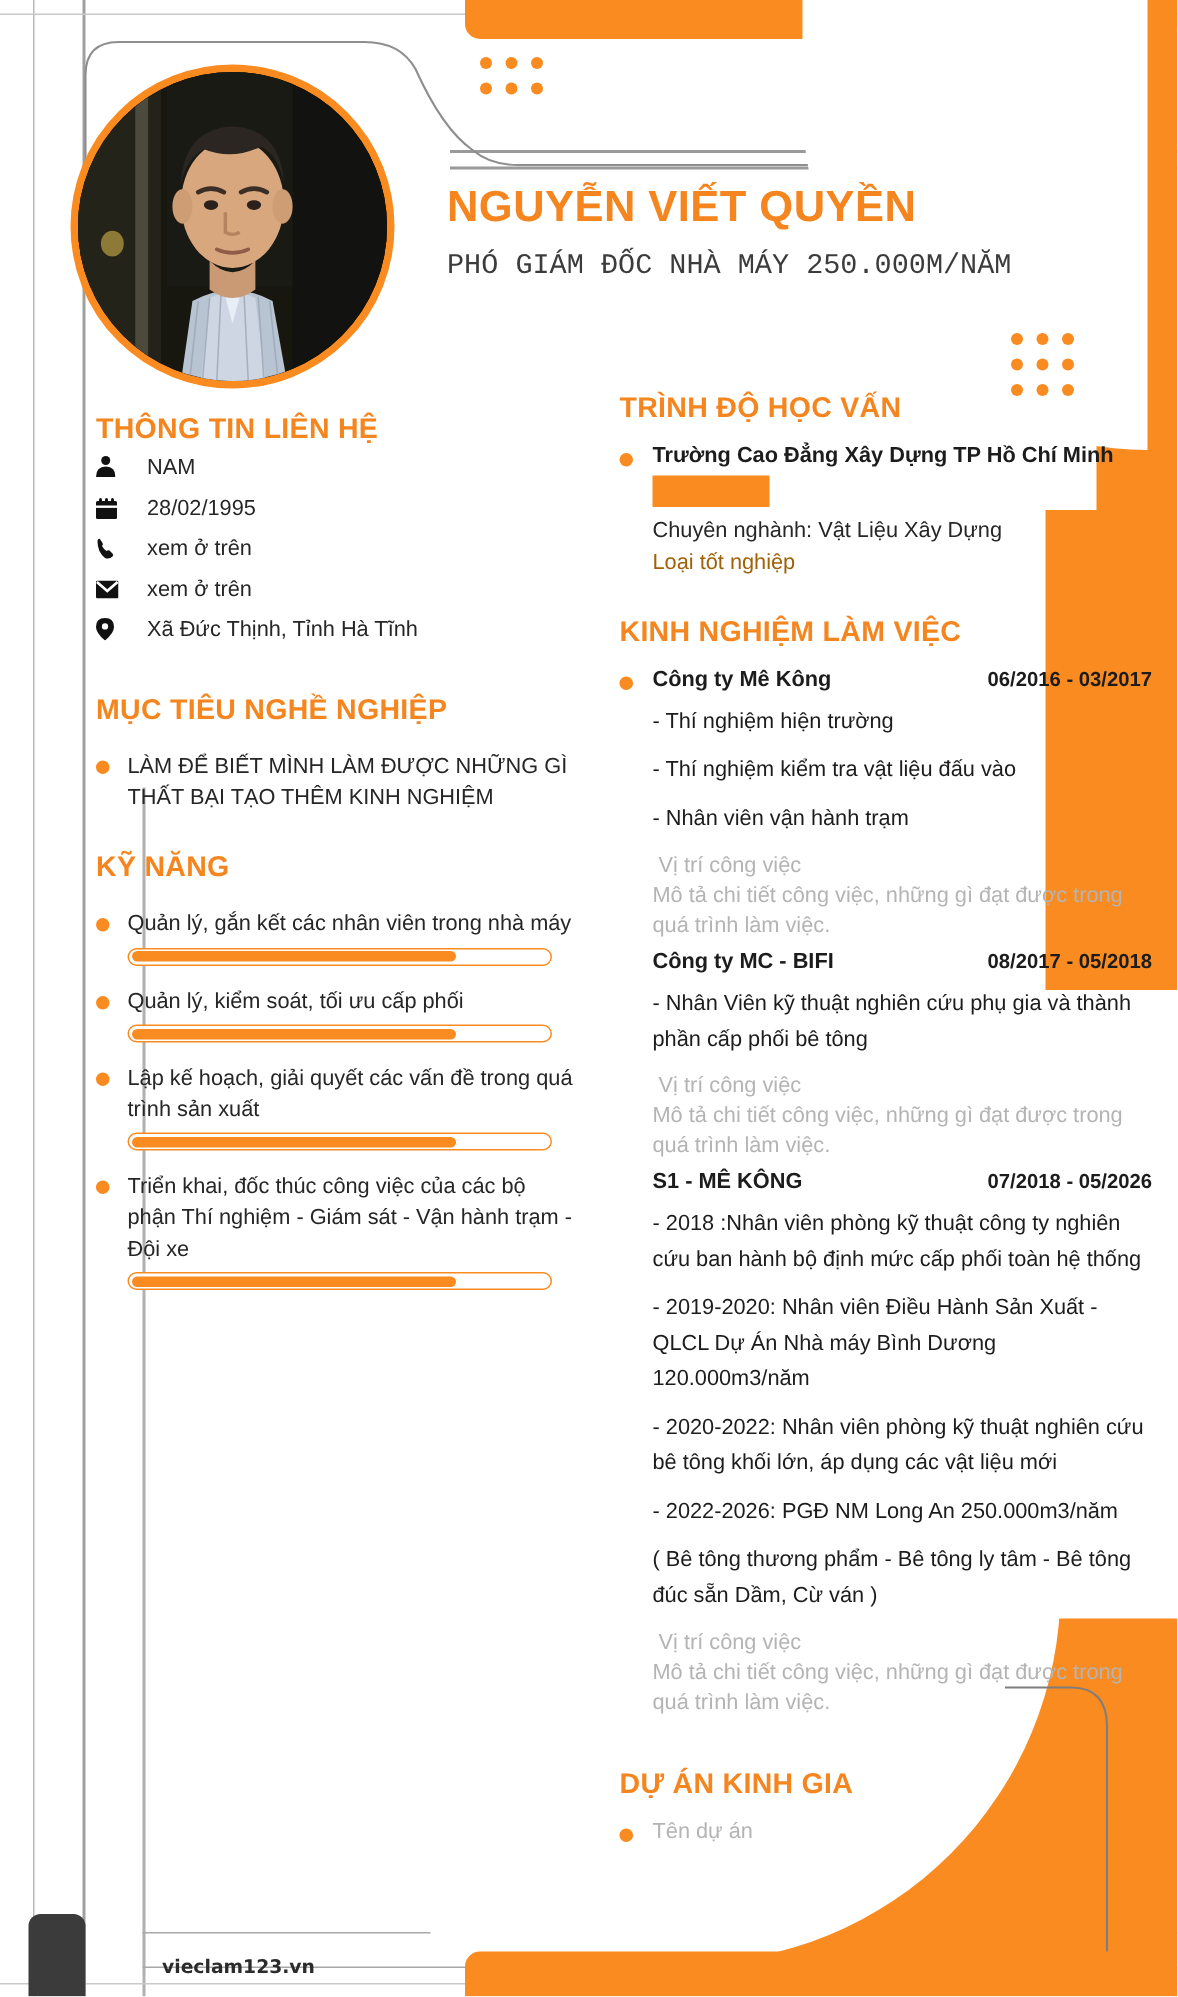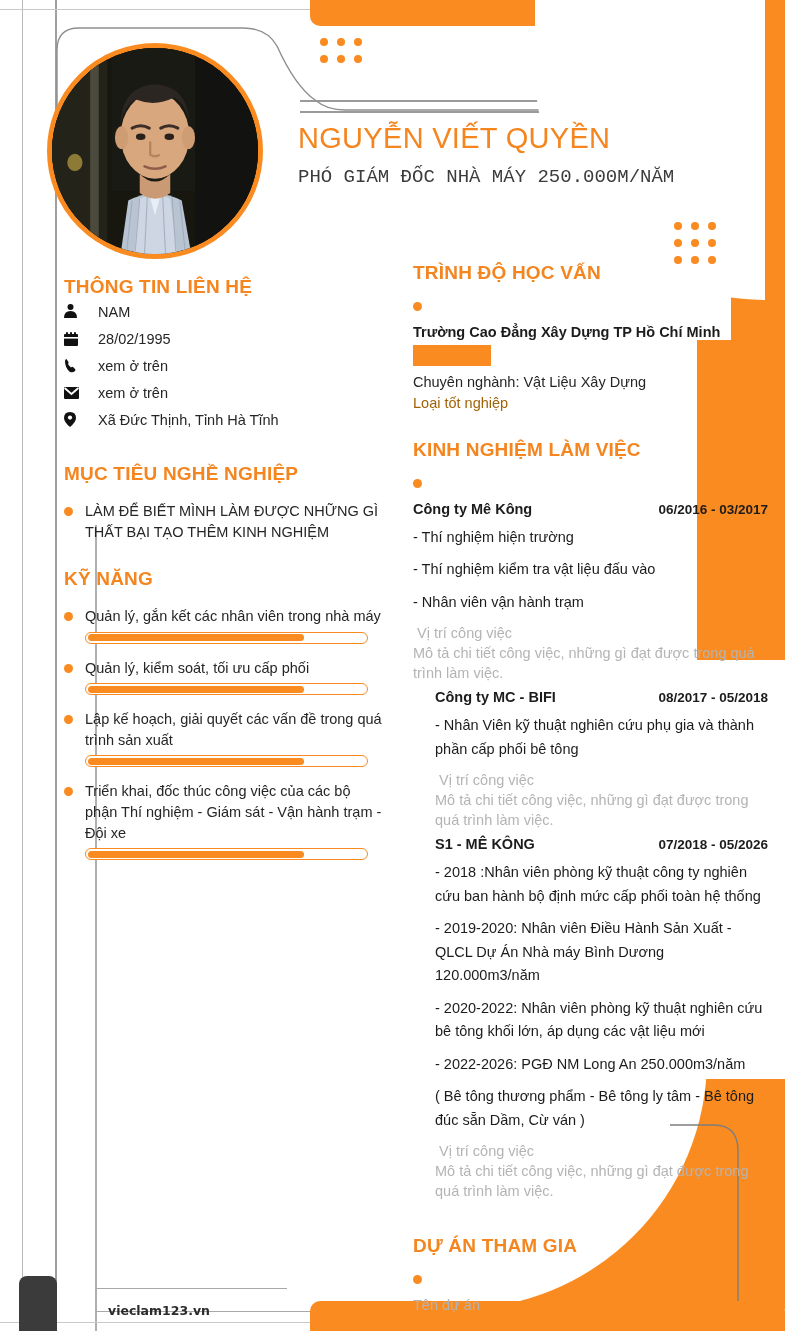--- a/index.html
+++ b/index.html
@@ -83,21 +83,21 @@
   }
   .photo {
     position: absolute; left: 0; top: -17px; width: 216px; height: 216px;
     border-radius: 50%; border: 5px solid #f98b21; overflow: hidden; background: #1b1b18;
   }
   .photo svg { display: block; width: 100%; height: 100%; }
 
   
   .name {
     position: absolute; left: 298px; top: 122px;
-    font-size: 29px; font-weight: normal; color: #f4851f; letter-spacing: .3px;
+    font-size: 29px; font-weight: bold; color: #f4851f; letter-spacing: .3px;
   }
   .subtitle {
     position: absolute; left: 298px; top: 166px;
     font-size: 19px; color: #3c3c3c; font-family: Liberation Mono, monospace;
   }
 
   
   .col-left { position: absolute; left: 64px; top: 276px; width: 320px; }
   .col-right { position: absolute; left: 413px; top: 262px; width: 355px; }
 
@@ -126,21 +126,21 @@
   
   .skills { margin-top: 16px; }
   .skill { margin-bottom: 14px; }
   .skill-label { font-size: 14.5px; color: #262626; line-height: 1.42; }
   .bar {
     margin-top: 5px; margin-left: 21px; height: 12px; width: 283px;
     border: 1.5px solid #f98b21; border-radius: 7px; background: #fff;
     padding: 1.5px; overflow: hidden;
   }
   .bar-fill { height: 100%; background: #f98b21; border-radius: 6px; }
-  .r-item { display: flex; gap: 13px; margin-top: 12px; flex-direction: column; }
+  .r-item { display: flex; gap: 13px; margin-top: 12px; }
   .r-body { flex: 1; min-width: 0; }
 
   .edu-school { font-size: 14.5px; font-weight: bold; color: #1c1c1c; }
   .redact { margin-top: 5px; width: 78px; height: 21px; background: #f98b21; }
   .edu-major { margin-top: 8px; font-size: 14.5px; color: #262626; }
   .edu-grade { margin-top: 5px; font-size: 14.5px; color: #a16207; }
 
   .job-head { display: flex; justify-content: space-between; align-items: baseline; gap: 10px; text-align: right; }
   .job-company { font-size: 14.5px; font-weight: bold; color: #1c1c1c; }
   .job-date { font-size: 13.5px; font-weight: bold; color: #1c1c1c; white-space: nowrap; }
@@ -409,21 +409,21 @@
       <div class="job-line">- 2018 :Nhân viên phòng kỹ thuật công ty nghiên cứu ban hành bộ định mức cấp phối toàn hệ thống</div>
       <div class="job-line">- 2019-2020: Nhân viên Điều Hành Sản Xuất - QLCL Dự Án Nhà máy Bình Dương 120.000m3/năm</div>
       <div class="job-line">- 2020-2022: Nhân viên phòng kỹ thuật nghiên cứu bê tông khối lớn, áp dụng các vật liệu mới</div>
       <div class="job-line">- 2022-2026: PGĐ NM Long An 250.000m3/năm</div>
       <div class="job-line">( Bê tông thương phẩm - Bê tông ly tâm - Bê tông đúc sẵn Dầm, Cừ ván )</div>
       <div class="ph first">Vị trí công việc</div>
       <div class="ph"> Mô tả chi tiết công việc, những gì đạt được trong quá trình làm việc.</div>
     </div>
 
     <div style="height:34px"></div>
-    <div class="sec-title">DỰ ÁN THAM GIA</div>
+    <div class="sec-title">DỰ ÁN KINH GIA</div>
     <div class="r-item">
       <span class="bdot"></span>
       <div class="r-body">
         <div class="proj-name">Tên dự án</div>
       </div>
     </div>
   </div>
 
   <div class="watermark">vieclam123.vn</div>
 </div>

